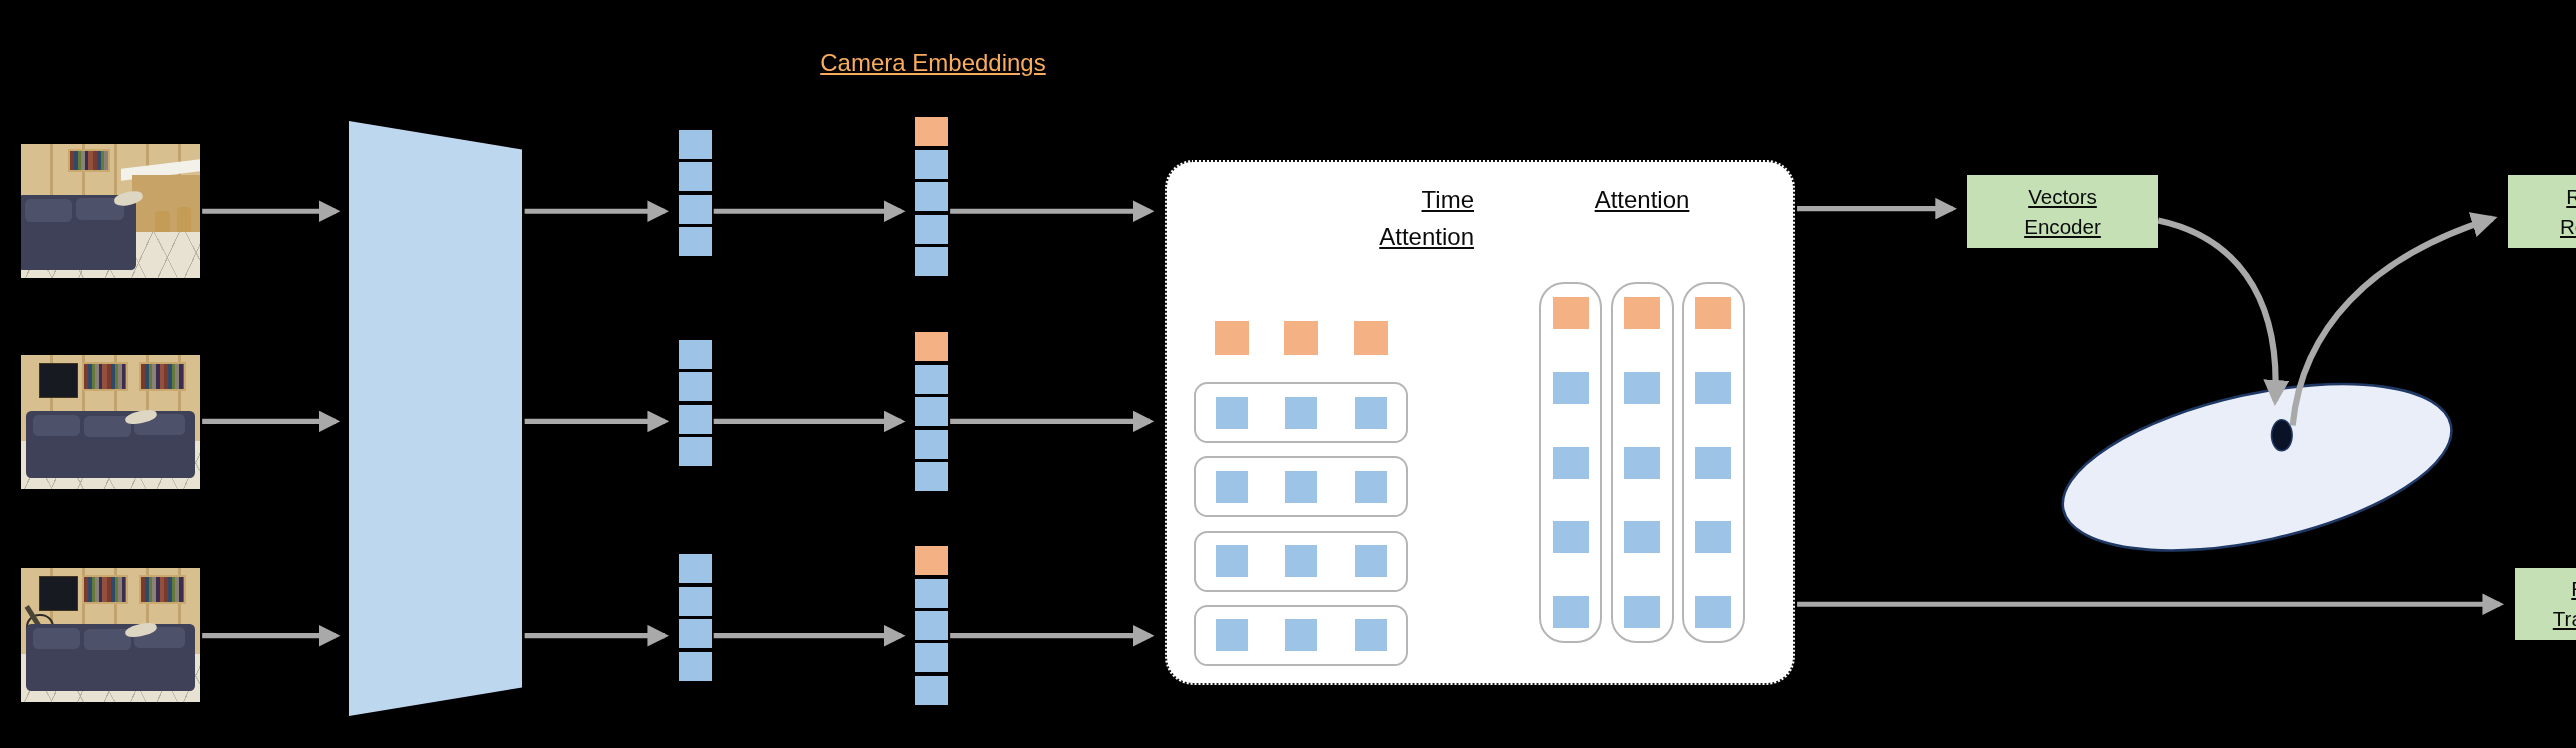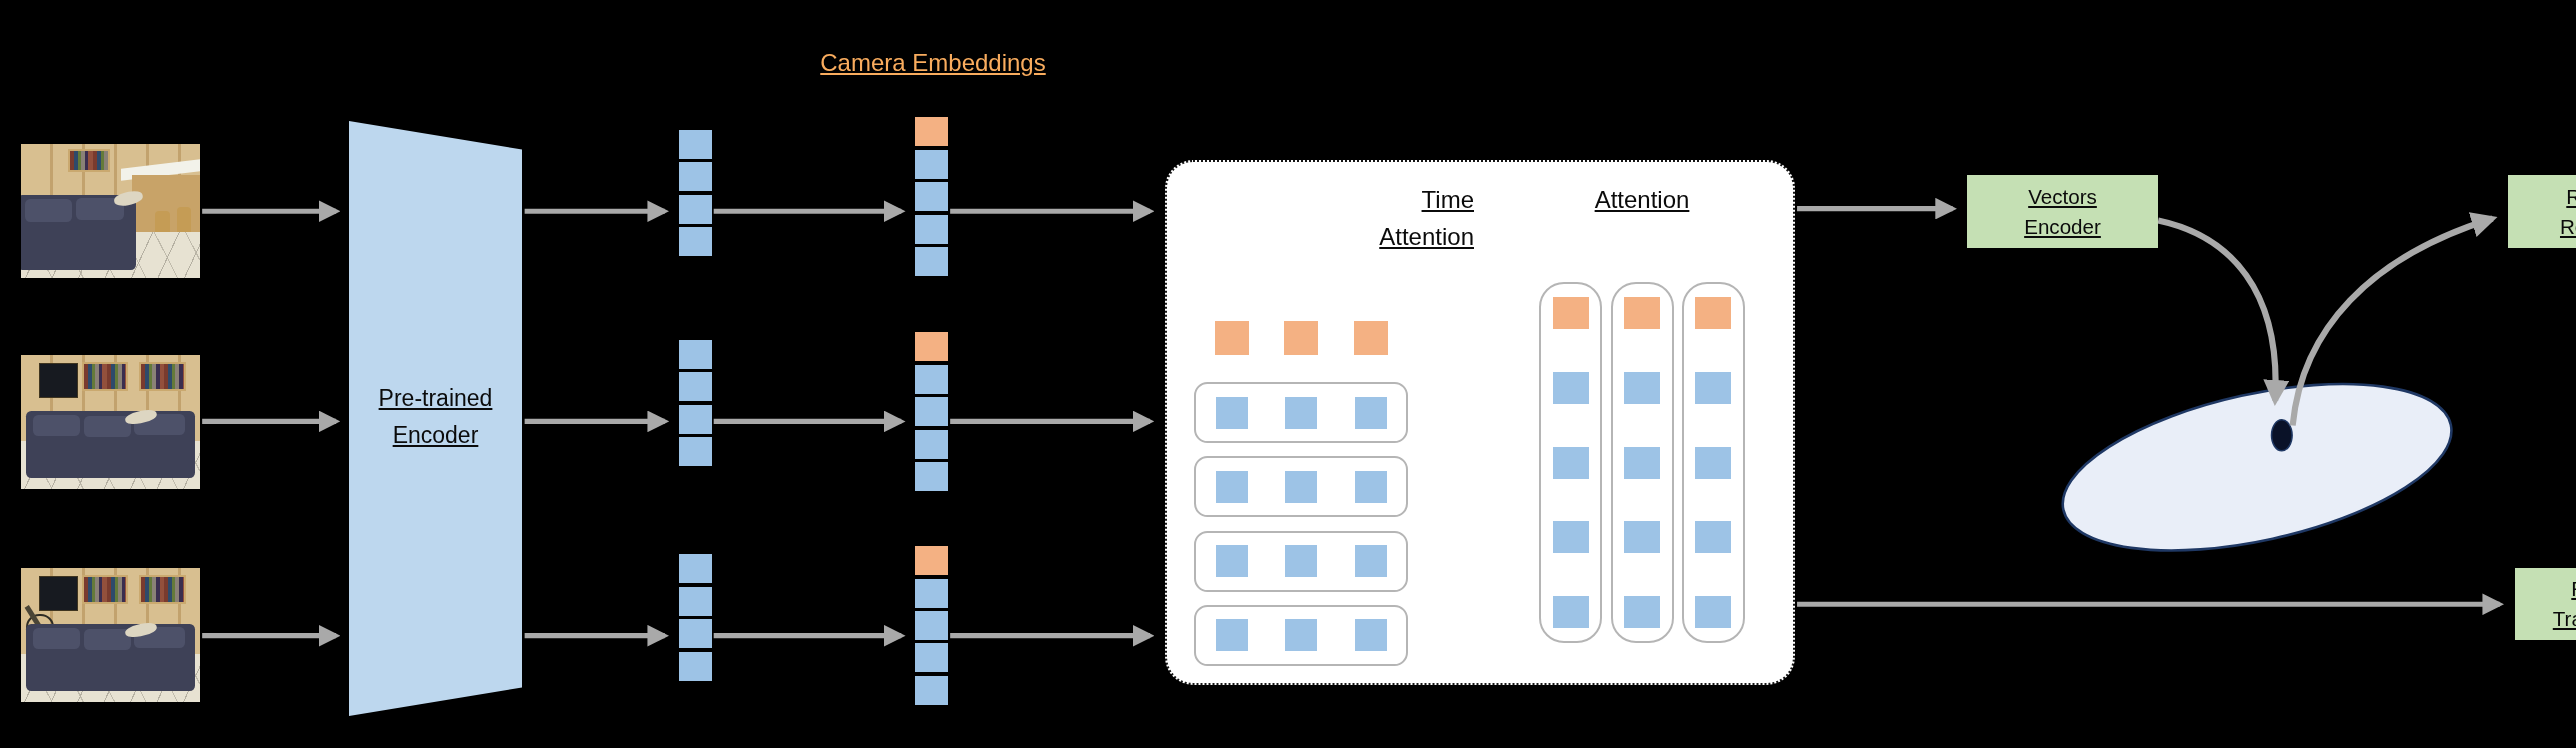--- a/index.html
+++ b/index.html
@@ -90,24 +90,20 @@
         <ellipse cx="4381" cy="907" rx="385" ry="142" fill="#E9EEF8" stroke="#1F3864" stroke-width="5"></ellipse>
       </g>
       <ellipse cx="4429" cy="845" rx="20" ry="30" fill="#0A1228" stroke="#1F3864" stroke-width="3"></ellipse>
       <path d="M 4189 428 C 4330 458, 4428 565, 4416 778" fill="none" stroke="#A9A9A9" stroke-width="12" marker-end="url(#ah)"></path>
       <path d="M 4450 826 C 4468 640, 4600 498, 4838 424" fill="none" stroke="#A9A9A9" stroke-width="12" marker-end="url(#ah)"></path>
     </svg>
 
   <div class="abs" id="cam-label">Camera Embeddings</div>
 
   <div class="abs enc-shape"></div>
-  <div class="abs enc-label">
-    <div>Pre-trained</div>
-    <div>Encoder</div>
-  </div>
 
   <div class="abs" id="attn-box"></div>
   <div class="abs attn-title" id="time-title">
     <div>Time</div>
     <div>Attention</div>
   </div>
   <div class="abs attn-title" id="space-title">
     <div>Attention</div>
   </div>
 

